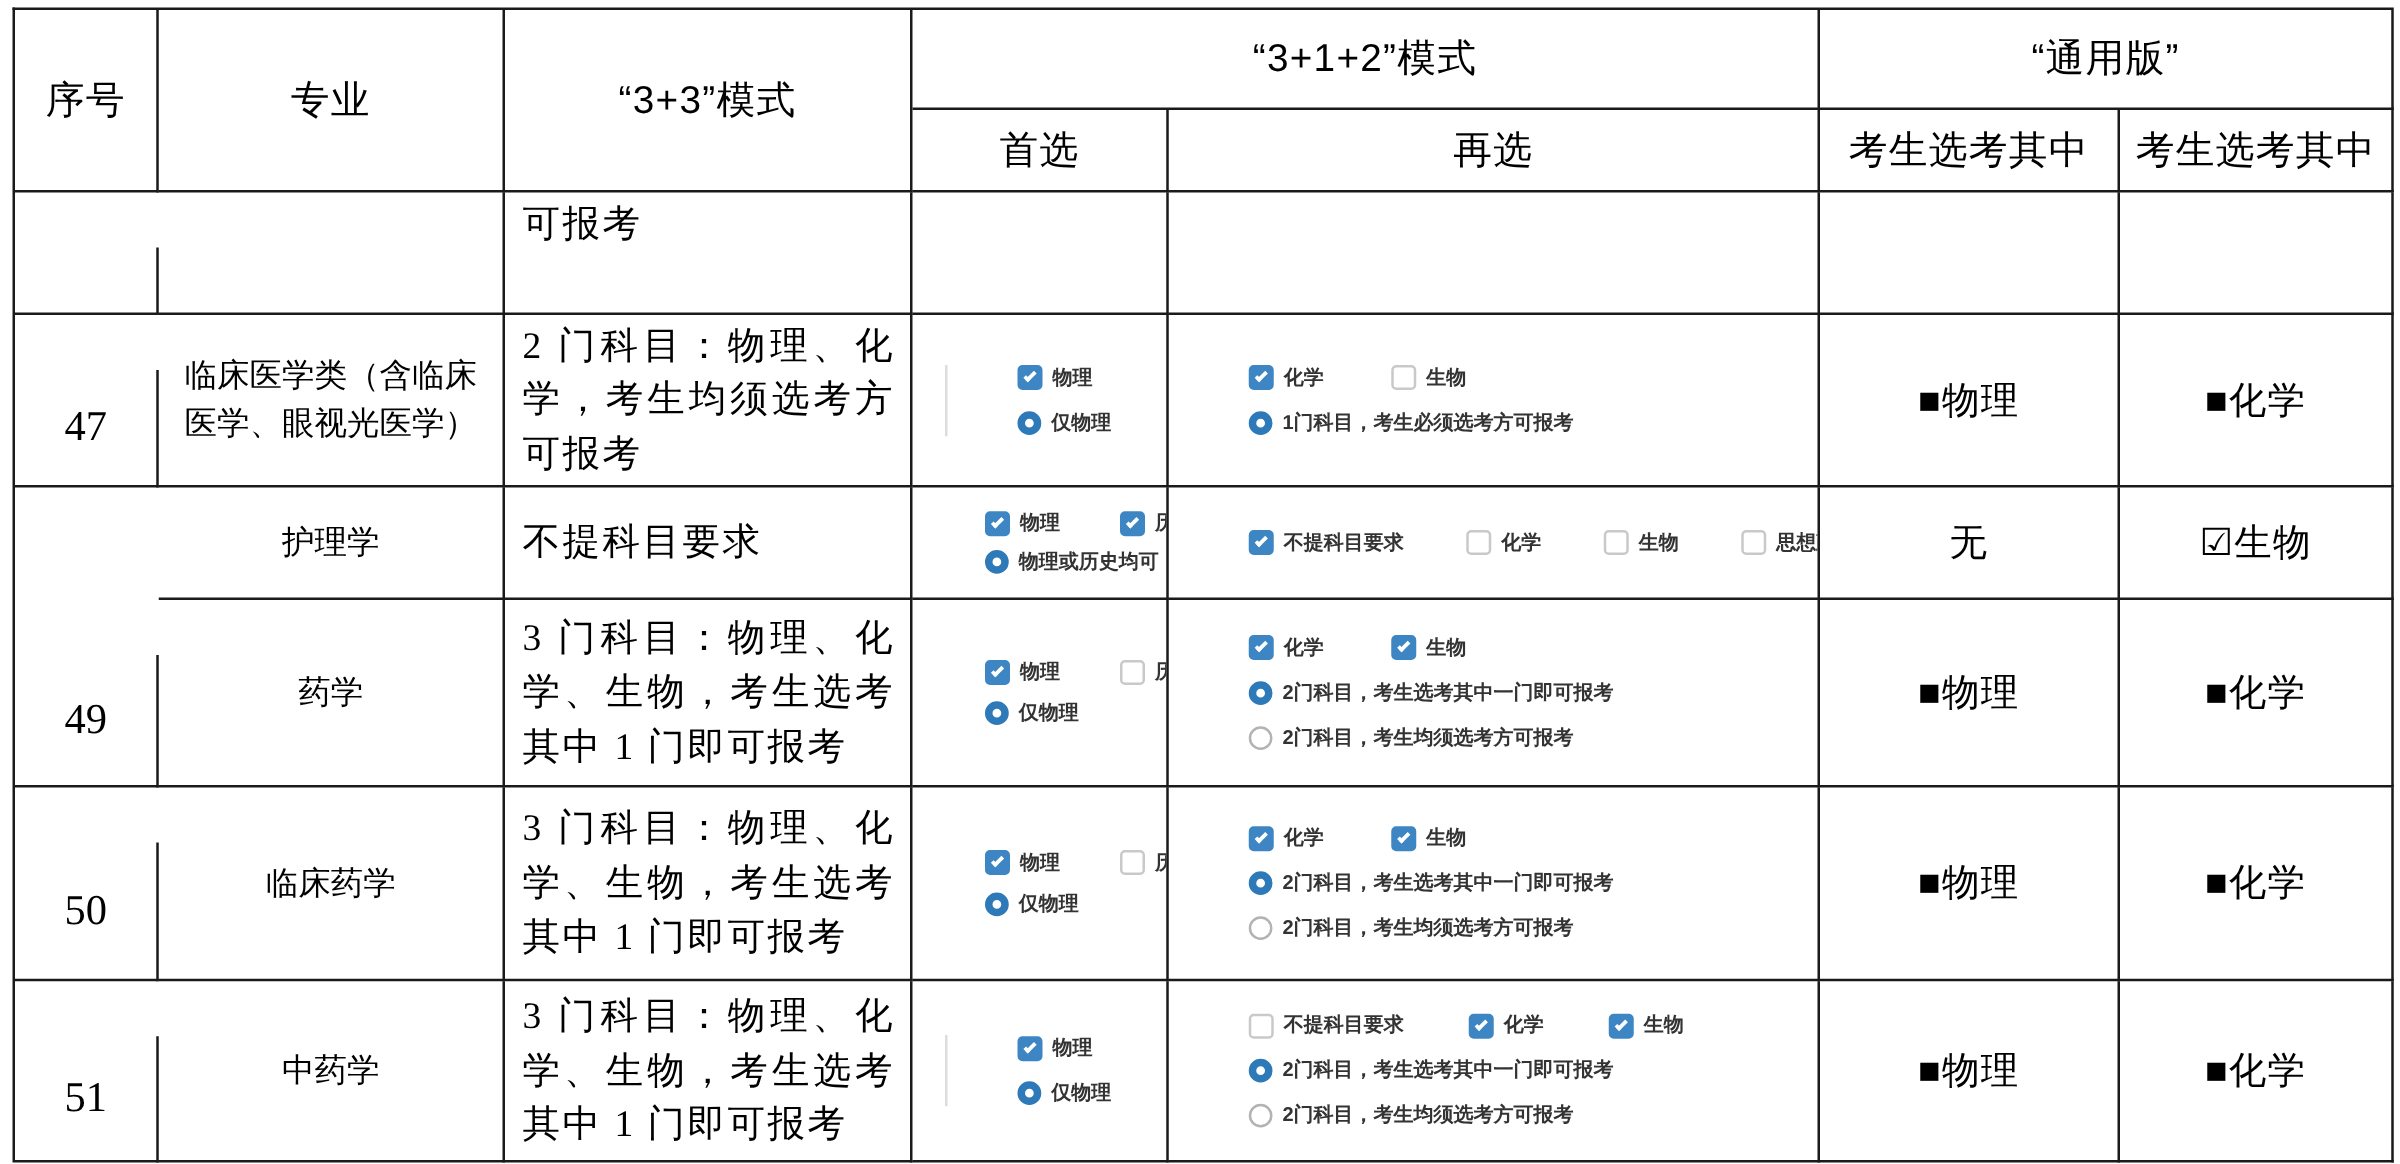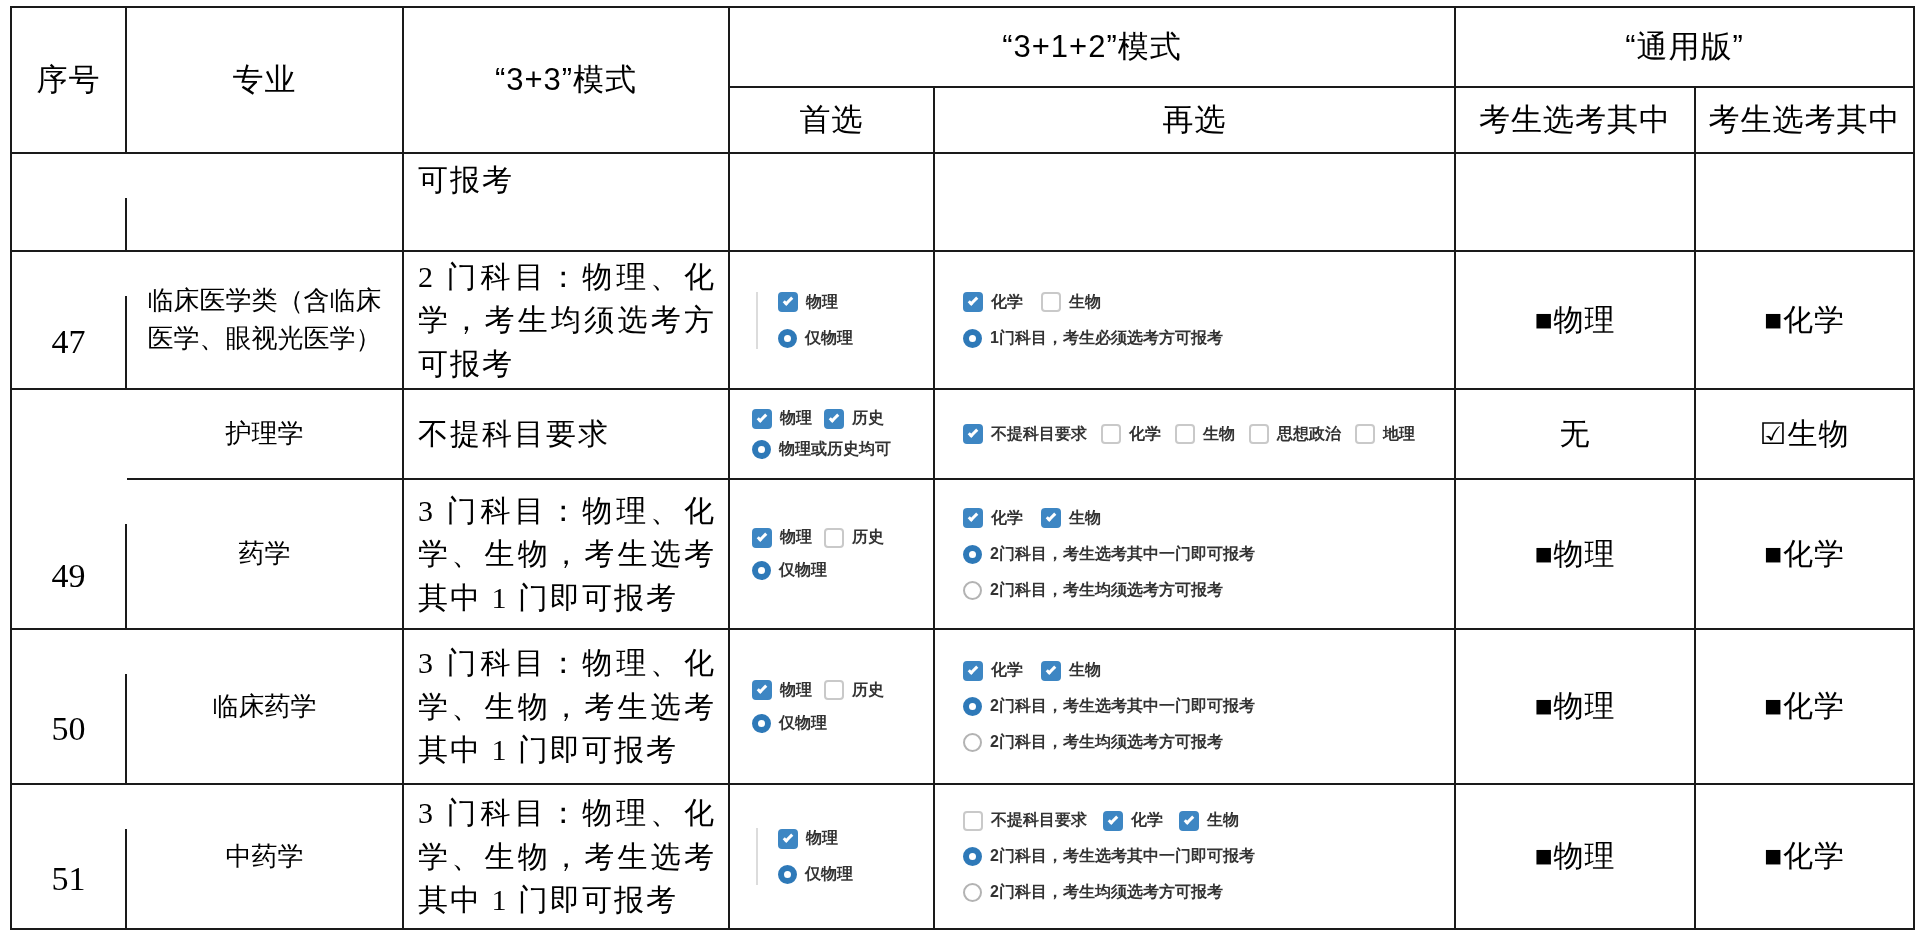--- a/index.html
+++ b/index.html
@@ -37,21 +37,21 @@
     padding:4px 12px 4px 14px;
   }
   .mode33-cell.top { align-items:flex-start; padding-top:4px; }
   .range-cell { font-size:30px; letter-spacing:1px; }
 
   
   .widget-cell { justify-content:flex-start; align-items:center; }
   .widget { display:flex; flex-direction:column; align-items:flex-start; gap:15px; padding-left:28px; }
   .widget.sep { border-left:2px solid #dcdcdc; padding-left:20px; margin-left:26px; }
   .wline { display:flex; align-items:center; }
-  .witem { display:inline-flex; align-items:center; margin-right:18px; }
+  .witem { display:inline-flex; align-items:center; margin-right:18px;margin-left:36px; }
   .wlabel { font-size:16px; font-weight:bold; color:#333; margin-left:8px; white-space:nowrap; }
 
   .cb { width:20px; height:20px; border:2px solid #c9c9c9; border-radius:4px; background:#fff; flex:0 0 auto; }
   .cb.on { background:#3d86c3; border-color:#3d86c3; }
   .cb .mark { display:none; }
   .cb.on .mark { display:block; width:10px; height:5px; border-left:3px solid #fff; border-bottom:3px solid #fff; transform:rotate(-45deg); margin:4px 0 0 3px; }
 
   .radio { width:19px; height:19px; border-radius:50%; border:2px solid #b3b3b3; background:#fff; flex:0 0 auto; }
   .radio.on { border:6px solid #2e79b8; }
 </style>

